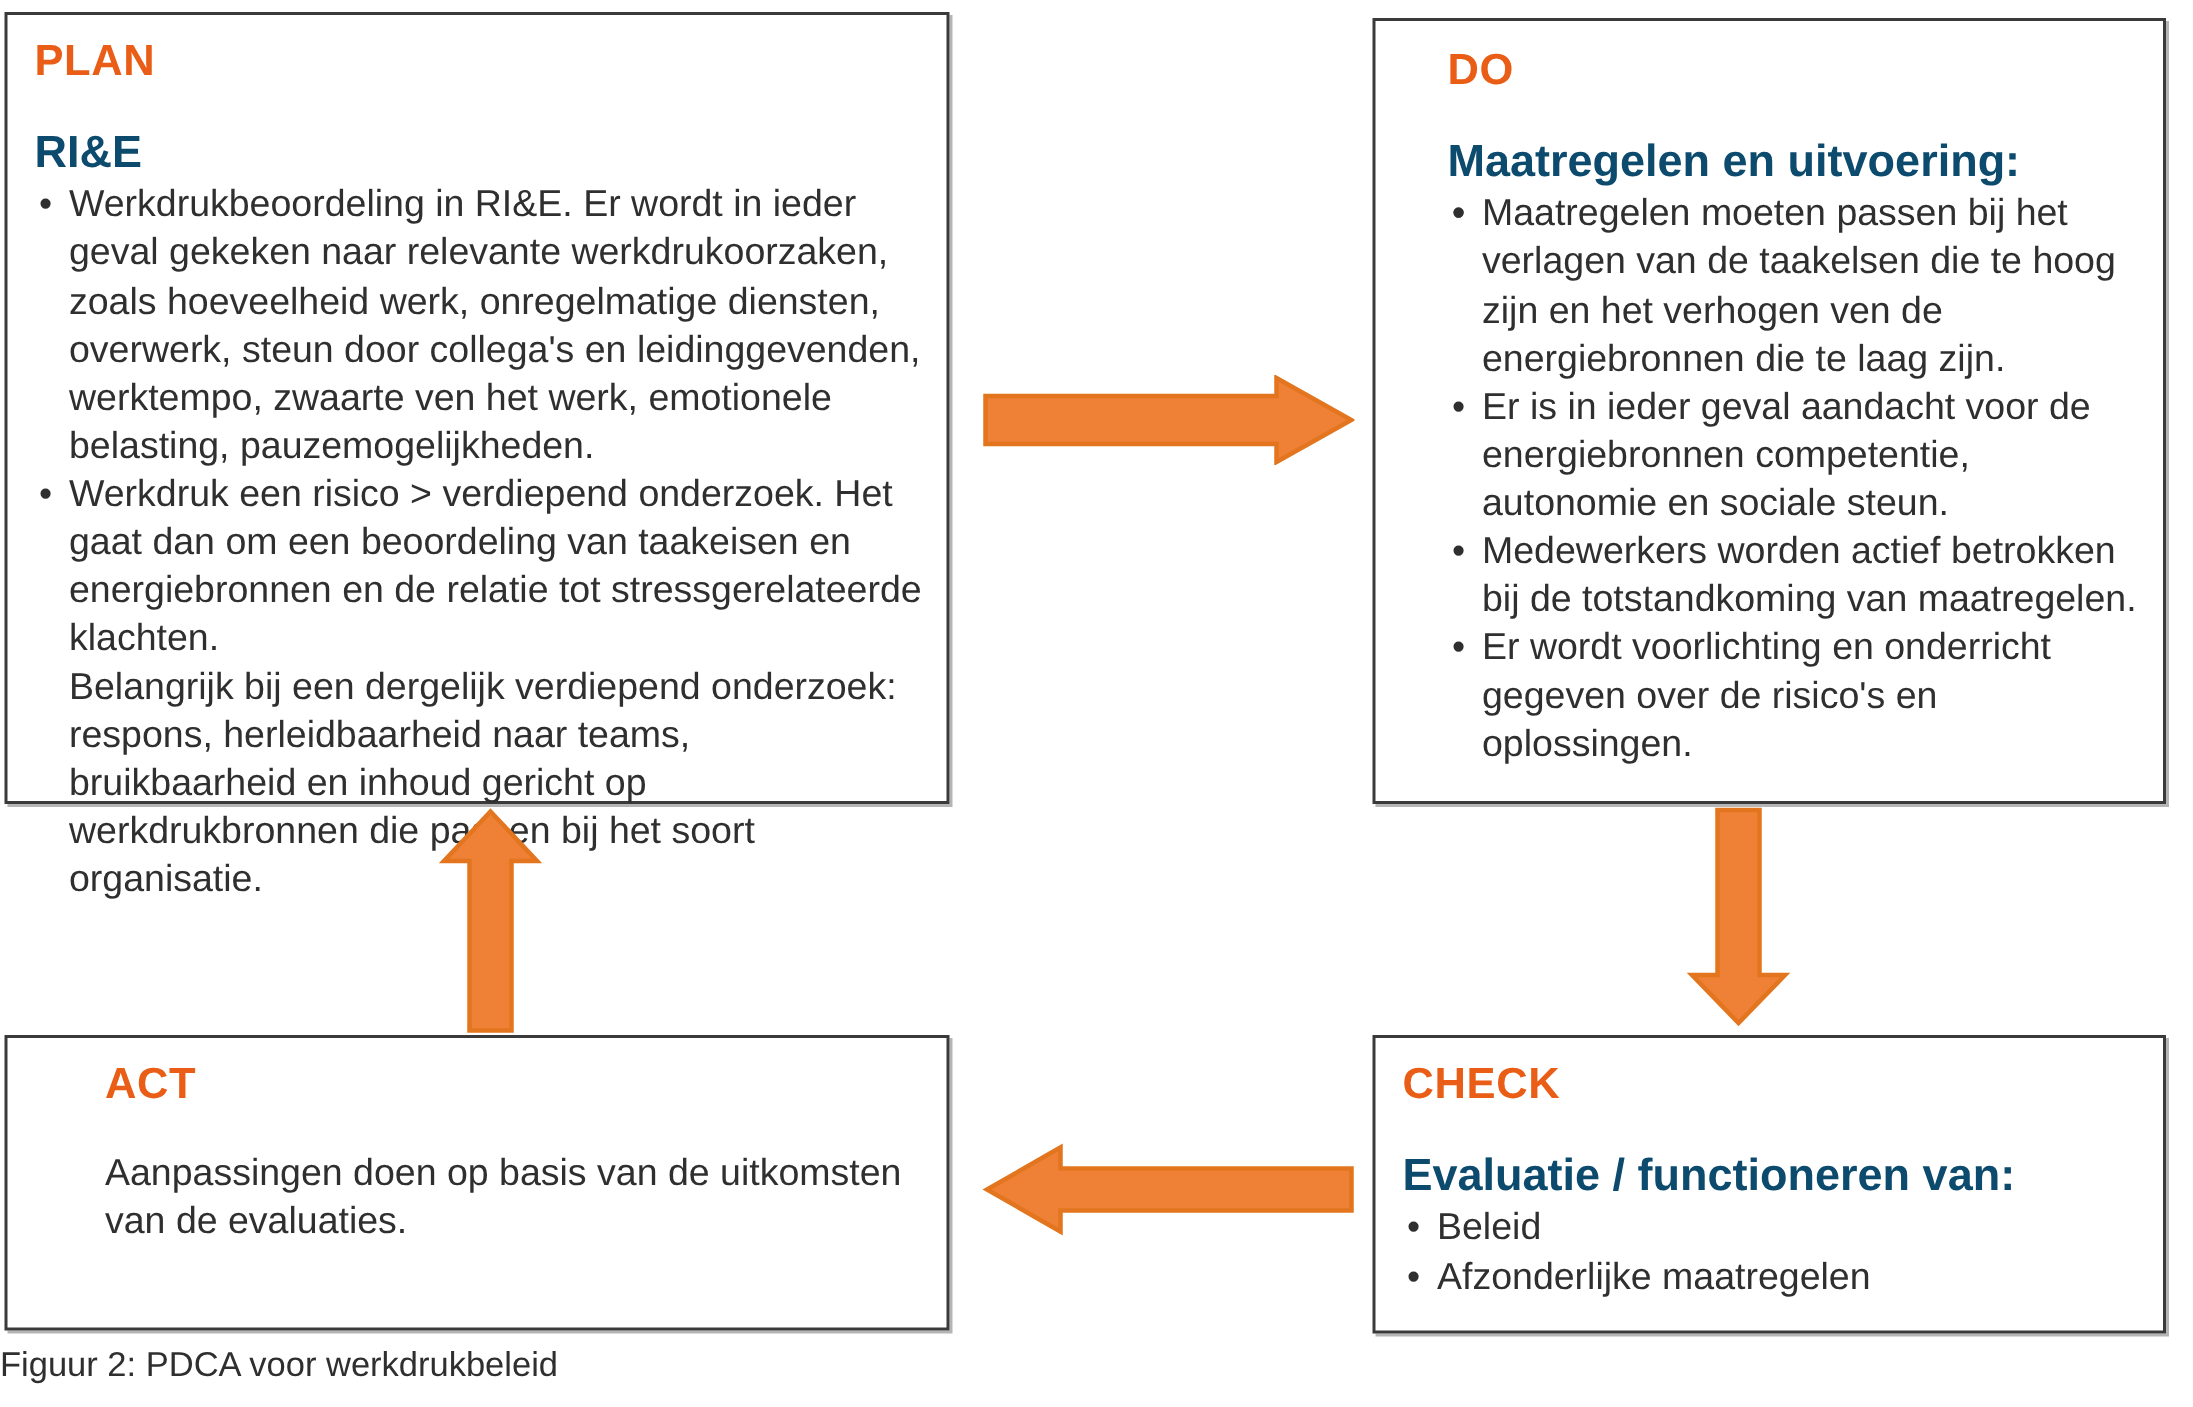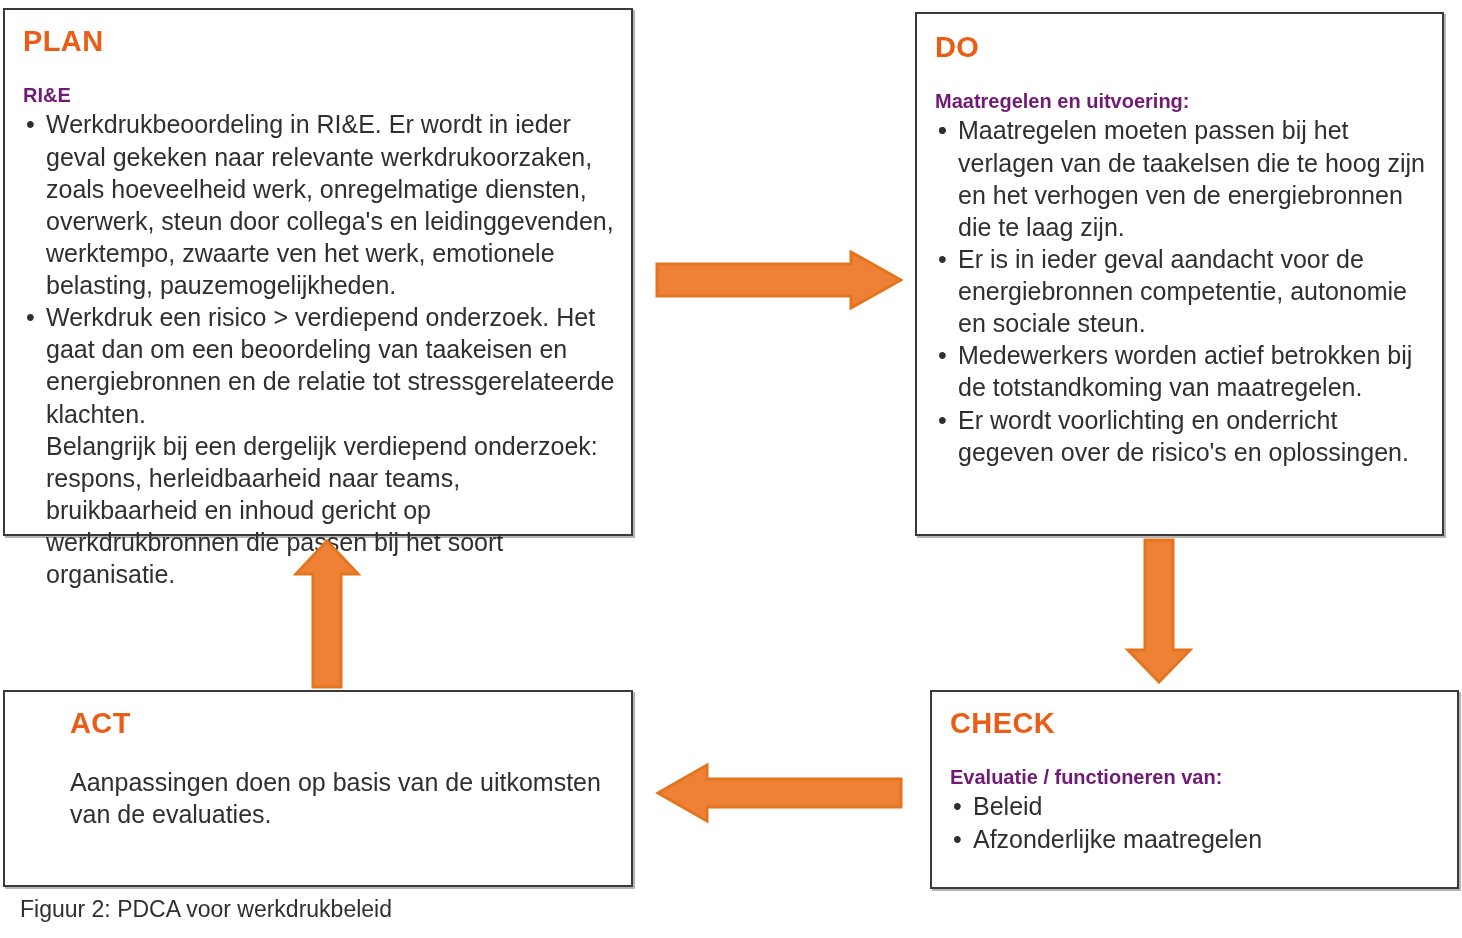--- a/index.html
+++ b/index.html
@@ -33,23 +33,23 @@
   }
   .box-title {
     font-size: 29px;
     font-weight: bold;
     color: #ea5d16;
     letter-spacing: 0.4px;
     line-height: 1.1;
     margin: 0 0 26px 0;
   }
   .box-subtitle {
-    font-size: 20px;
+    font-size: 30px;
     font-weight: bold;
-    color: #701a75;
+    color: #0c4a6e;
     line-height: 1.18;
     margin: 0 0 1px 0;
   }
   .plain-para {
     font-size: 25px;
     line-height: 1.30;
     color: #2f2f2f;
     margin: 0;
   }
   ul.bullets {
@@ -71,23 +71,23 @@
     top: 0;
     color: #2f2f2f;
   }
   .sub-para {
     display: block;
     padding-left: 0;
   }
 
   
   #box-plan  { left: 3px;   top: 8px;   width: 630px;  height: 528px; }
-  #box-do    { left: 915px; top: 12px;  width: 529px;  height: 524px; }
+  #box-do    { left: 915px; top: 12px;  width: 529px;  height: 524px; padding-left: 30px; }
   #box-act   { left: 3px;   top: 690px; width: 630px;  height: 197px; padding-left: 47px; }
-  #box-check { left: 915px; top: 690px; width: 529px;  height: 199px; margin-left: 15px; }
+  #box-check { left: 915px; top: 690px; width: 529px;  height: 199px; }
 
   #box-plan .box-inner  { padding: 16px 16px 0 18px; }
   #box-do .box-inner    { padding: 18px 14px 0 18px; }
   #box-act .box-inner   { padding: 16px 16px 0 18px; }
   #box-check .box-inner { padding: 16px 16px 0 18px; }
 
   
   #box-plan ul.bullets > li,
   #box-plan .plain-para { font-size: 25px; line-height: 1.285; }
   #box-do ul.bullets > li { font-size: 25px; line-height: 1.285; }
@@ -99,21 +99,21 @@
   .arrow svg { display: block; }
 
   #arrow-right { left: 655px; top: 250px;  width: 248px; height: 60px; }
   #arrow-down  { left: 1124px; top: 538px; width: 70px;  height: 146px; }
   #arrow-left  { left: 655px; top: 762px;  width: 248px; height: 62px; }
   #arrow-up    { left: 292px; top: 538px;  width: 70px;  height: 152px; }
 
   
   #caption {
     position: absolute;
-    left: 20px;
+    left: 0;
     top: 896px;
     font-size: 23px;
     color: #2f2f2f;
     line-height: 1.2;
     white-space: nowrap;
   }
 </style>
 </head>
 <body>
 

